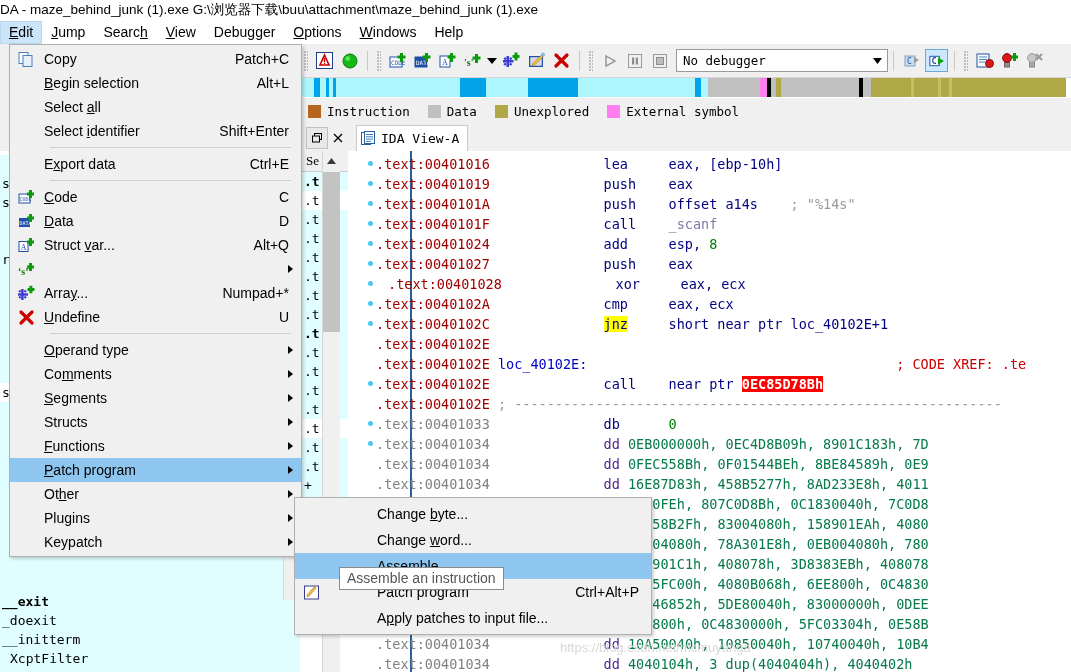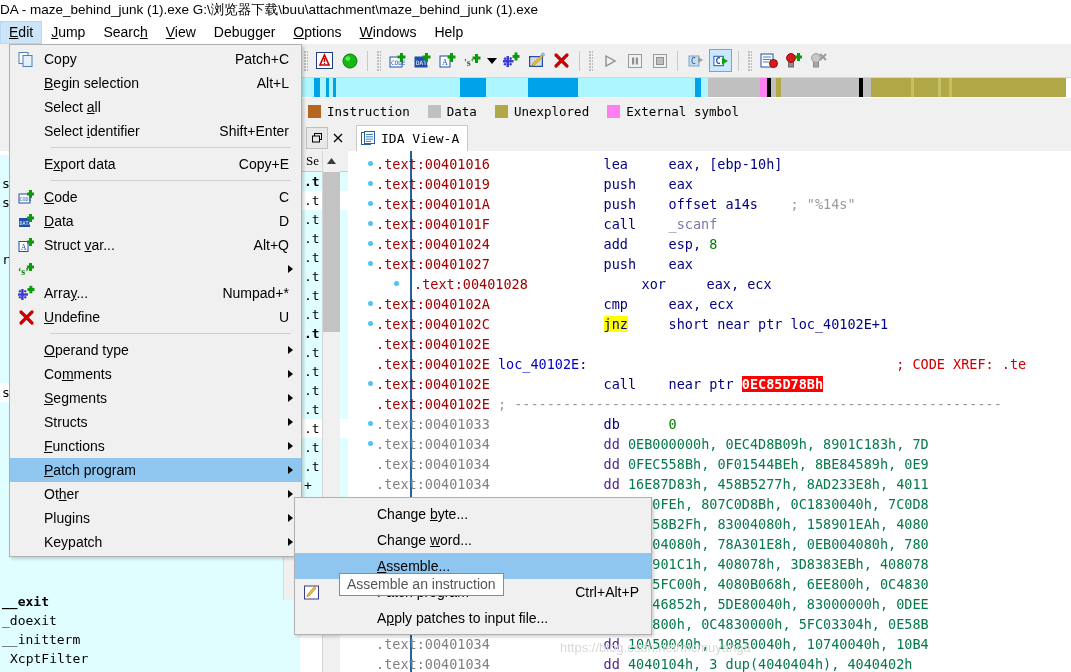--- a/index.html
+++ b/index.html
@@ -224,21 +224,20 @@
     padding:3px 0 3px 0;
     z-index:60;
   }
   #patchmenu .mrow{height:26px;gap:48px;}
   #tooltip{
     left:339px;top:567px;
     background:#ffffff;border:1px solid #8a8a8a;
     padding:2px 7px 3px 7px;
     font-size:14px;color:#555;white-space:nowrap;
     z-index:70;
-    margin-top:6px;
   }
 </style>
 </head>
 <body>
 
 <div class="abs" id="titlebar">DA - maze_behind_junk (1).exe G:\浏览器下载\buu\attachment\maze_behind_junk (1).exe</div>
 
 <div class="abs" id="menubar">
     <div class="menu-item active"><span class="ul">E</span>dit</div>
     <div class="menu-item"><span class="ul">J</span>ump</div>
@@ -410,20 +409,28 @@
         <rect x="8.8" y="4.5" width="2.2" height="7" fill="#8e8e8e"></rect>
     </svg>
   </div>
   <div class="tb-btn">
     <svg width="16" height="16" viewBox="0 0 16 16">
       <rect x="1.5" y="1.5" width="13" height="13" fill="none" stroke="#9a9a9a"></rect>
       <rect x="4.5" y="4.5" width="7" height="7" fill="#bdbdbd" stroke="#8e8e8e"></rect>
     </svg>
   </div>
 
+  <div style="display:flex;align-items:center;width:210px;height:21px;background:#fff;border:1px solid #9a9a9a;margin-left:4px;">
+    <span style="flex:1;padding-left:6px;font-family:'DejaVu Sans Mono',monospace;font-size:12.5px;">No debugger</span>
+    <span style="width:20px;display:flex;align-items:center;justify-content:center;">
+      <svg width="9" height="6" viewBox="0 0 9 6">
+          <polygon points="0,0 9,0 4.5,6" fill="#000"></polygon>
+        </svg>
+    </span>
+  </div>
 
   <div class="tb-sep"></div>
 
   <div class="tb-btn">
     <svg width="18" height="17" viewBox="0 0 18 17">
       <rect x="2" y="4" width="10" height="10" fill="#c8ddef" stroke="#7aa5c7"></rect>
       <text x="4" y="12" font-size="8" font-family="monospace" fill="#1f4fa8">C</text>
       <polygon points="11,5 16,8 11,11" fill="#9a9a9a"></polygon>
     </svg>
   </div>
@@ -581,21 +588,21 @@
 
 <div class="abs" id="disasm">
   <div class="abs" id="disasm-arrowcol"></div>
   <div class="abs" id="code-lines" style="left:0;top:3px;width:723px;">
       <div class="code-line" style="padding-left: 0px;"><span class="bp-dot"></span><span style="display:inline-block;width:28px"></span><span class="addr-b">.text:00401016</span><span style="display:inline-block;width:14ch"></span><span class="mnem">lea</span><span style="display:inline-block;width:5ch"></span><span class="op">eax, [ebp-10h]</span></div>
       <div class="code-line" style="padding-left: 0px;"><span class="bp-dot"></span><span style="display:inline-block;width:28px"></span><span class="addr-b">.text:00401019</span><span style="display:inline-block;width:14ch"></span><span class="mnem">push</span><span style="display:inline-block;width:4ch"></span><span class="op">eax</span></div>
       <div class="code-line" style="padding-left: 0px;"><span class="bp-dot"></span><span style="display:inline-block;width:28px"></span><span class="addr-b">.text:0040101A</span><span style="display:inline-block;width:14ch"></span><span class="mnem">push</span><span style="display:inline-block;width:4ch"></span><span class="op">offset a14s</span><span style="display:inline-block;width:4ch"></span><span class="cmt">; "%14s"</span></div>
       <div class="code-line" style="padding-left: 0px;"><span class="bp-dot"></span><span style="display:inline-block;width:28px"></span><span class="addr-b">.text:0040101F</span><span style="display:inline-block;width:14ch"></span><span class="mnem">call</span><span style="display:inline-block;width:4ch"></span><span class="func">_scanf</span></div>
       <div class="code-line" style="padding-left: 0px;"><span class="bp-dot"></span><span style="display:inline-block;width:28px"></span><span class="addr-b">.text:00401024</span><span style="display:inline-block;width:14ch"></span><span class="mnem">add</span><span style="display:inline-block;width:5ch"></span><span class="op">esp, </span><span class="num">8</span></div>
       <div class="code-line" style="padding-left: 0px;"><span class="bp-dot"></span><span style="display:inline-block;width:28px"></span><span class="addr-b">.text:00401027</span><span style="display:inline-block;width:14ch"></span><span class="mnem">push</span><span style="display:inline-block;width:4ch"></span><span class="op">eax</span></div>
-      <div class="code-line" style="padding-left: 12px; margin-left: 26px;"><span class="bp-dot"></span><span style="display:inline-block;width:28px"></span><span class="addr-b">.text:00401028</span><span style="display:inline-block;width:14ch"></span><span class="mnem">xor</span><span style="display:inline-block;width:5ch"></span><span class="op">eax, ecx</span></div>
+      <div class="code-line" style="padding-left: 12px;"><span class="bp-dot"></span><span style="display:inline-block;width:28px"></span><span class="addr-b">.text:00401028</span><span style="display:inline-block;width:14ch"></span><span class="mnem">xor</span><span style="display:inline-block;width:5ch"></span><span class="op">eax, ecx</span></div>
       <div class="code-line" style="padding-left: 0px;"><span class="bp-dot"></span><span style="display:inline-block;width:28px"></span><span class="addr-b">.text:0040102A</span><span style="display:inline-block;width:14ch"></span><span class="mnem">cmp</span><span style="display:inline-block;width:5ch"></span><span class="op">eax, ecx</span></div>
       <div class="code-line" style="padding-left: 0px;"><span class="bp-dot"></span><span style="display:inline-block;width:28px"></span><span class="addr-b">.text:0040102C</span><span style="display:inline-block;width:14ch"></span><span class="hl-yellow">jnz</span><span style="display:inline-block;width:5ch"></span><span class="op">short near ptr loc_40102E+1</span></div>
       <div class="code-line" style="padding-left: 0px;"><span style="display:inline-block;width:28px"></span><span class="addr-b">.text:0040102E</span></div>
       <div class="code-line" style="padding-left: 0px;"><span style="display:inline-block;width:28px"></span><span class="addr-b">.text:0040102E</span> <span class="lbl">loc_40102E:</span><span style="display:inline-block;width:38ch"></span><span class="xref">; CODE XREF: .te</span></div>
       <div class="code-line" style="padding-left: 0px;"><span class="bp-dot"></span><span style="display:inline-block;width:28px"></span><span class="addr-b">.text:0040102E</span><span style="display:inline-block;width:14ch"></span><span class="mnem">call</span><span style="display:inline-block;width:4ch"></span><span class="op">near ptr </span><span class="hl-red">0EC85D78Bh</span></div>
       <div class="code-line" style="padding-left: 0px;"><span style="display:inline-block;width:28px"></span><span class="addr-b">.text:0040102E</span> <span class="dash">; ------------------------------------------------------------</span></div>
       <div class="code-line" style="padding-left: 0px;"><span class="bp-dot"></span><span style="display:inline-block;width:28px"></span><span class="addr">.text:00401033</span><span style="display:inline-block;width:14ch"></span><span class="mnem">db</span><span style="display:inline-block;width:6ch"></span><span class="op"></span><span class="num">0</span></div>
       <div class="code-line" style="padding-left: 0px;"><span class="bp-dot"></span><span style="display:inline-block;width:28px"></span><span class="addr">.text:00401034</span><span style="display:inline-block;width:14ch"></span><span class="dd">dd</span> <span class="ddv">0EB000000h, 0EC4D8B09h, 8901C183h, 7D</span></div>
       <div class="code-line" style="padding-left: 0px;"><span style="display:inline-block;width:28px"></span><span class="addr">.text:00401034</span><span style="display:inline-block;width:14ch"></span><span class="dd">dd</span> <span class="ddv">0FEC558Bh, 0F01544BEh, 8BE84589h, 0E9</span></div>
       <div class="code-line" style="padding-left: 0px;"><span style="display:inline-block;width:28px"></span><span class="addr">.text:00401034</span><span style="display:inline-block;width:14ch"></span><span class="dd">dd</span> <span class="ddv">16E87D83h, 458B5277h, 8AD233E8h, 4011</span></div>
@@ -635,21 +642,21 @@
     </div>
     <div class="mrow">
       <span class="mico"></span>
       <span class="mlbl">Select <span class="ul">i</span>dentifier</span>
       <span class="mkey">Shift+Enter</span>
     </div>
     <div class="msep"></div>
     <div class="mrow">
       <span class="mico"></span>
       <span class="mlbl">E<span class="ul">x</span>port data</span>
-      <span class="mkey">Copy+E</span>
+      <span class="mkey">Ctrl+E</span>
     </div>
     <div class="msep"></div>
     <div class="mrow">
       <span class="mico">
         <svg width="18" height="17" viewBox="0 0 18 17">
           <rect x="1" y="5" width="11" height="9" fill="#ffffff" stroke="#1f4fa8"></rect>
           <text x="1.6" y="12" font-size="5" font-family="monospace" fill="#1f4fa8">CODE</text>
           <g fill="#0a9b0a">
             <rect x="11" y="1" width="3" height="8"></rect>
             <rect x="9" y="3.5" width="7" height="3"></rect>

